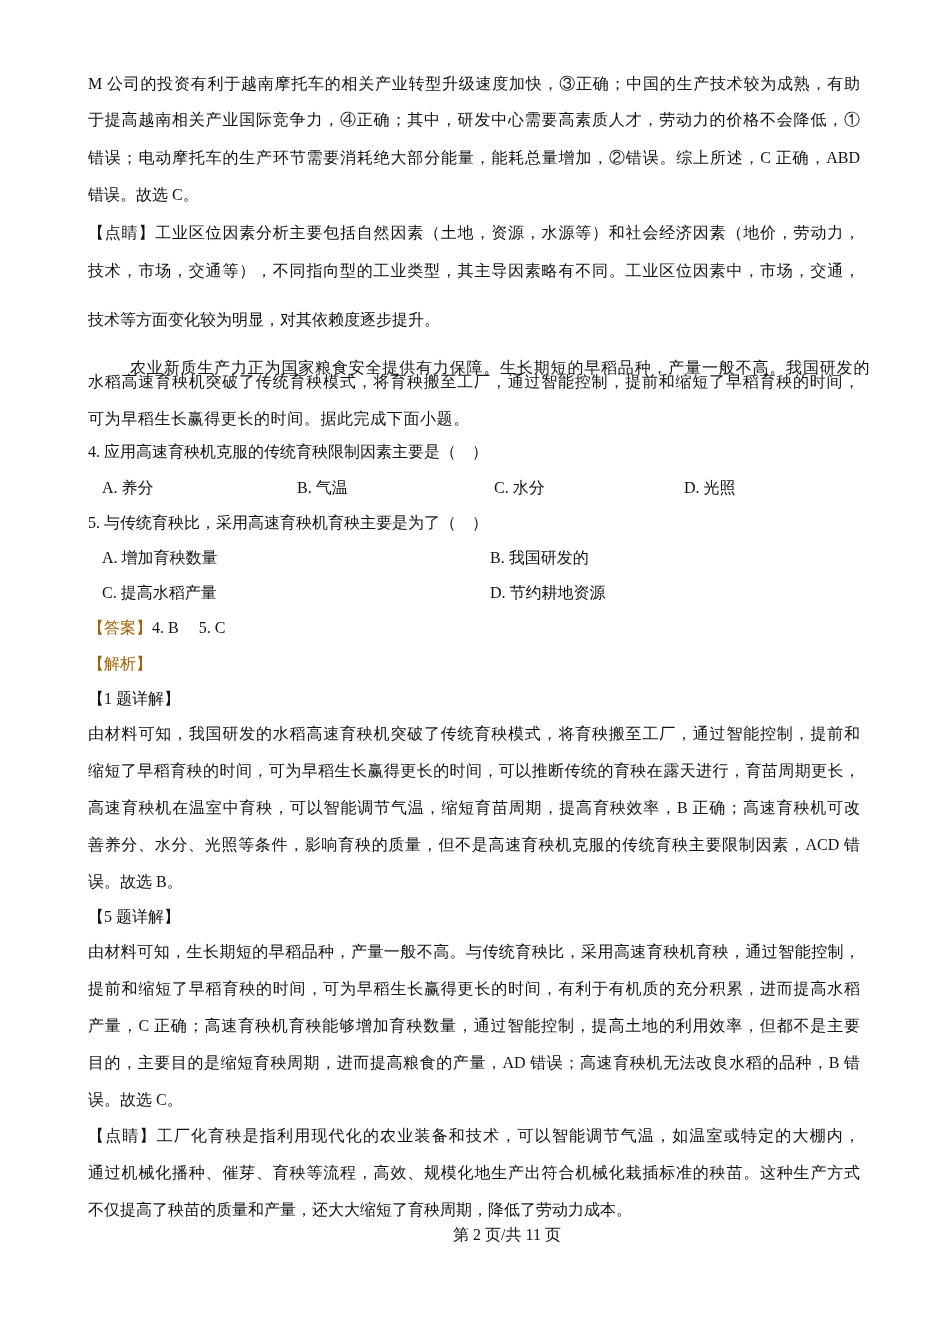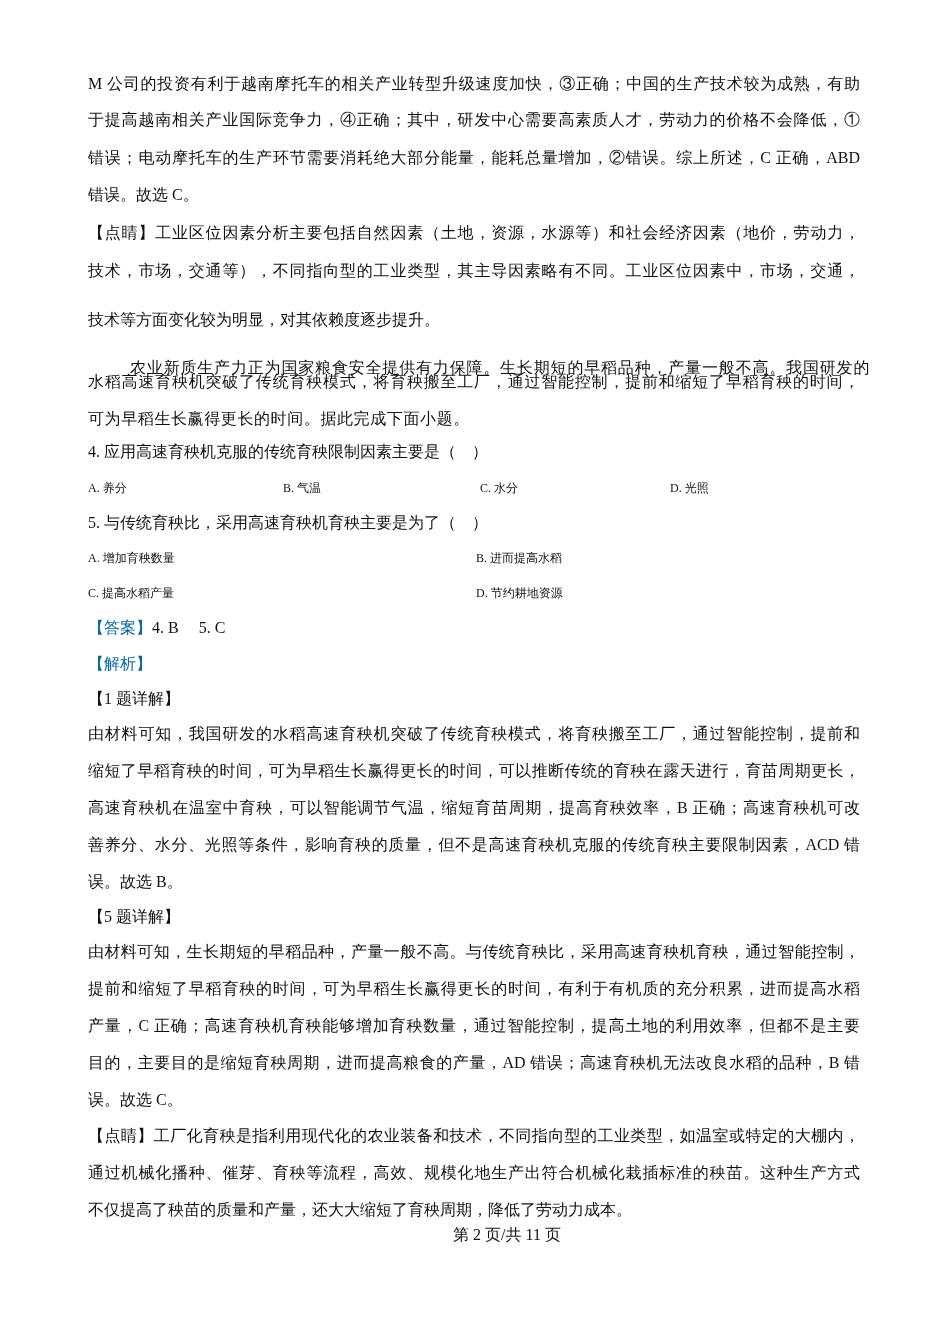--- a/index.html
+++ b/index.html
@@ -1,22 +1,22 @@
 <!DOCTYPE html>
 <html><head>
 <meta charset="utf-8">
 <style>
   html, body { margin: 0; padding: 0; background: #ffffff; }
   body { width: 950px; height: 1344px; position: relative; overflow: hidden;
          font-family: "Liberation Serif", "DejaVu Serif", serif; color: #111; }
   .page { position: absolute; left: 88px; top: 72px; width: 772px; }
   .line { position: absolute; left: 0; font-size: 16px; line-height: 20px; white-space: nowrap; }
   .kai { font-family: "DejaVu Serif", "Liberation Serif", serif; letter-spacing: 0.6px; }
-  .tag-blue { color: #0369a1; }
-  .opt { position: absolute; font-size: 12px; line-height: 20px; white-space: nowrap; }
+  .tag-blue { color: #a16207; }
+  .opt { position: absolute; font-size: 16px; line-height: 20px; white-space: nowrap; margin-left: 14px; }
   .footer { position: absolute; top: 1225px; left: 0; width: 950px; text-align: center;
             font-size: 16px; line-height: 20px; margin-left: 32px; }
   .justify { width: 772px; text-align-last: justify; text-align: justify; }
 </style>
 </head>
 <body>
 
 <div class="page">
 
   <div class="line justify" style="top:2px">M 公司的投资有利于越南摩托车的相关产业转型升级速度加快，③正确；中国的生产技术较为成熟，有助</div>
@@ -33,21 +33,21 @@
   <div class="line kai" style="top:337px">可为早稻生长赢得更长的时间。据此完成下面小题。</div>
 
   <div class="line" style="top:370px">4. 应用高速育秧机克服的传统育秧限制因素主要是（　）</div>
   <div class="opt" style="top:406px; left:0">A. 养分</div>
   <div class="opt" style="top:406px; left:195px">B. 气温</div>
   <div class="opt" style="top:406px; left:392px">C. 水分</div>
   <div class="opt" style="top:406px; left:582px">D. 光照</div>
 
   <div class="line" style="top:441px">5. 与传统育秧比，采用高速育秧机育秧主要是为了（　）</div>
   <div class="opt" style="top:476px; left:0">A. 增加育秧数量</div>
-  <div class="opt" style="top:476px; left:388px">B. 进而提高水稻</div>
+  <div class="opt" style="top:476px; left:388px">B. 我国研发的</div>
   <div class="opt" style="top:511px; left:0">C. 提高水稻产量</div>
   <div class="opt" style="top:511px; left:388px">D. 节约耕地资源</div>
 
   <div class="line" style="top:546px"><span class="tag-blue">【答案】</span><span>4. B　 5. C</span></div>
 
   <div class="line tag-blue" style="top:582px">【解析】</div>
 
   <div class="line" style="top:617px">【1 题详解】</div>
   <div class="line justify" style="top:652px">由材料可知，我国研发的水稻高速育秧机突破了传统育秧模式，将育秧搬至工厂，通过智能控制，提前和</div>
   <div class="line justify" style="top:689px">缩短了早稻育秧的时间，可为早稻生长赢得更长的时间，可以推断传统的育秧在露天进行，育苗周期更长，</div>
@@ -55,18 +55,18 @@
   <div class="line justify" style="top:763px">善养分、水分、光照等条件，影响育秧的质量，但不是高速育秧机克服的传统育秧主要限制因素，ACD 错</div>
   <div class="line" style="top:800px">误。故选 B。</div>
 
   <div class="line" style="top:835px">【5 题详解】</div>
   <div class="line justify" style="top:870px">由材料可知，生长期短的早稻品种，产量一般不高。与传统育秧比，采用高速育秧机育秧，通过智能控制，</div>
   <div class="line justify" style="top:907px">提前和缩短了早稻育秧的时间，可为早稻生长赢得更长的时间，有利于有机质的充分积累，进而提高水稻</div>
   <div class="line justify" style="top:944px">产量，C 正确；高速育秧机育秧能够增加育秧数量，通过智能控制，提高土地的利用效率，但都不是主要</div>
   <div class="line justify" style="top:981px">目的，主要目的是缩短育秧周期，进而提高粮食的产量，AD 错误；高速育秧机无法改良水稻的品种，B 错</div>
   <div class="line" style="top:1018px">误。故选 C。</div>
 
-  <div class="line justify" style="top:1054px"><span>【点睛】</span><span>工厂化育秧是指利用现代化的农业装备和技术，不同指向型的工业类型，如温室或特定的大棚内，</span></div>
+  <div class="line justify" style="top:1054px"><span>【点睛】</span><span>工厂化育秧是指利用现代化的农业装备和技术，可以智能调节气温，如温室或特定的大棚内，</span></div>
   <div class="line justify" style="top:1091px">通过机械化播种、催芽、育秧等流程，高效、规模化地生产出符合机械化栽插标准的秧苗。这种生产方式</div>
   <div class="line" style="top:1128px">不仅提高了秧苗的质量和产量，还大大缩短了育秧周期，降低了劳动力成本。</div>
 </div>
 
 <div class="footer">第 2 页/共 11 页</div>
 
 </body></html>

